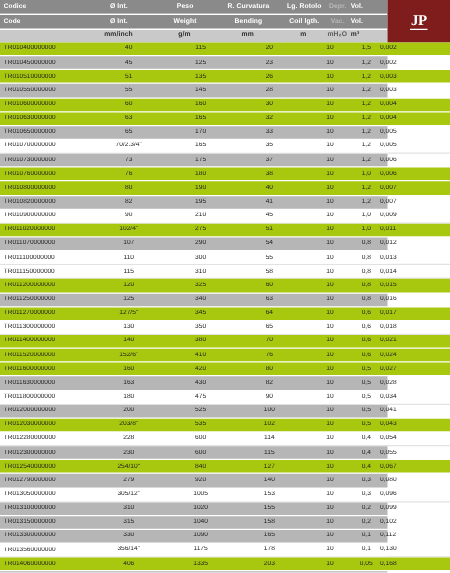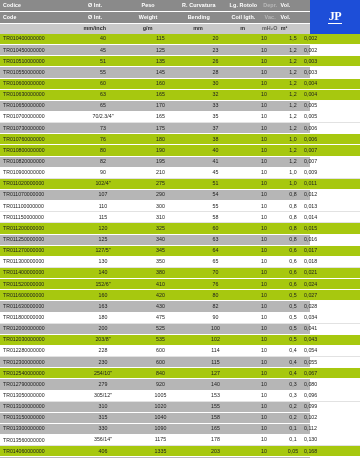--- a/index.html
+++ b/index.html
@@ -19,21 +19,21 @@
   .hrow.units{background:#c9c9c9;height:10px;border-top:1px solid #ffffff;}
   .hcell{
     font-size:5.4px;font-weight:bold;color:#ffffff;
     text-align:center;letter-spacing:.1px;line-height:1;
   }
   .hrow.units .hcell{color:#2b2b2b;}
   .hcell.faint{color:#b9b9b9;}
   .hrow.units .hcell.faint{color:#5c5c5c;}
 
   .logo-box{
-    width:50px;background:#1d4ed8;
+    width:50px;background:#7f1d1d;
     display:flex;align-items:center;justify-content:center;
   }
   .logo-jp{
     font-family:"Liberation Serif", serif;
     font-weight:bold;font-size:12px;color:#ffffff;
     letter-spacing:-.5px;position:relative;
     border-bottom:1.4px solid #ffffff;line-height:1.05;padding:0 1px;
   }
 
   

